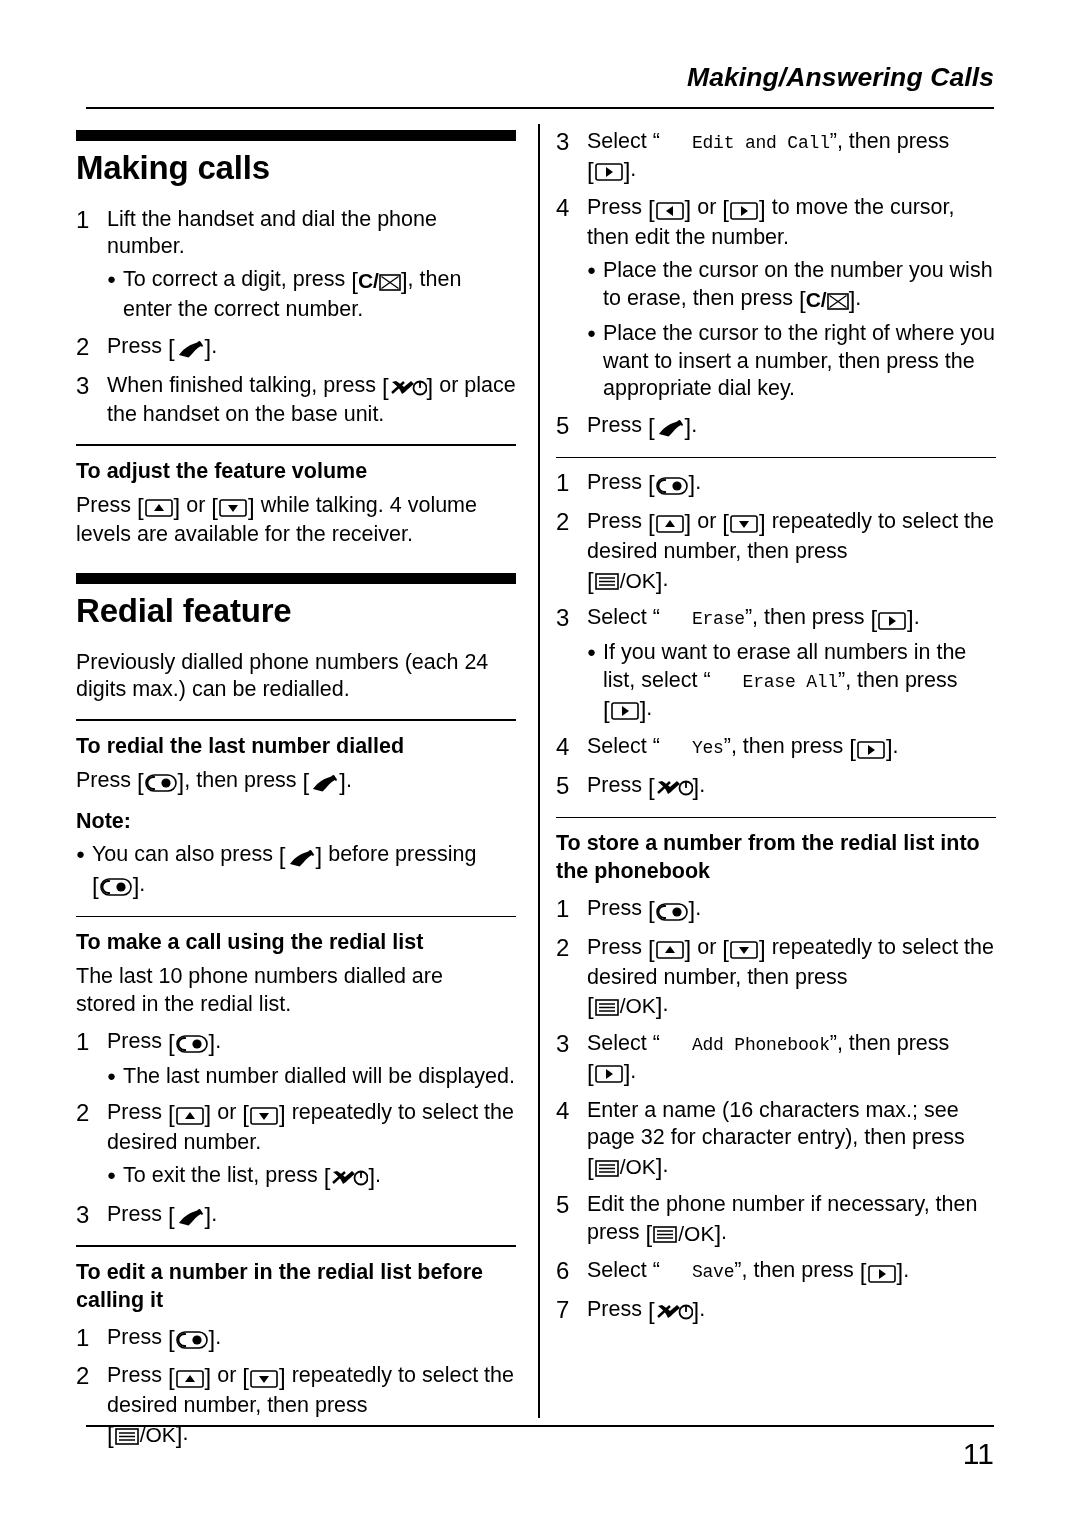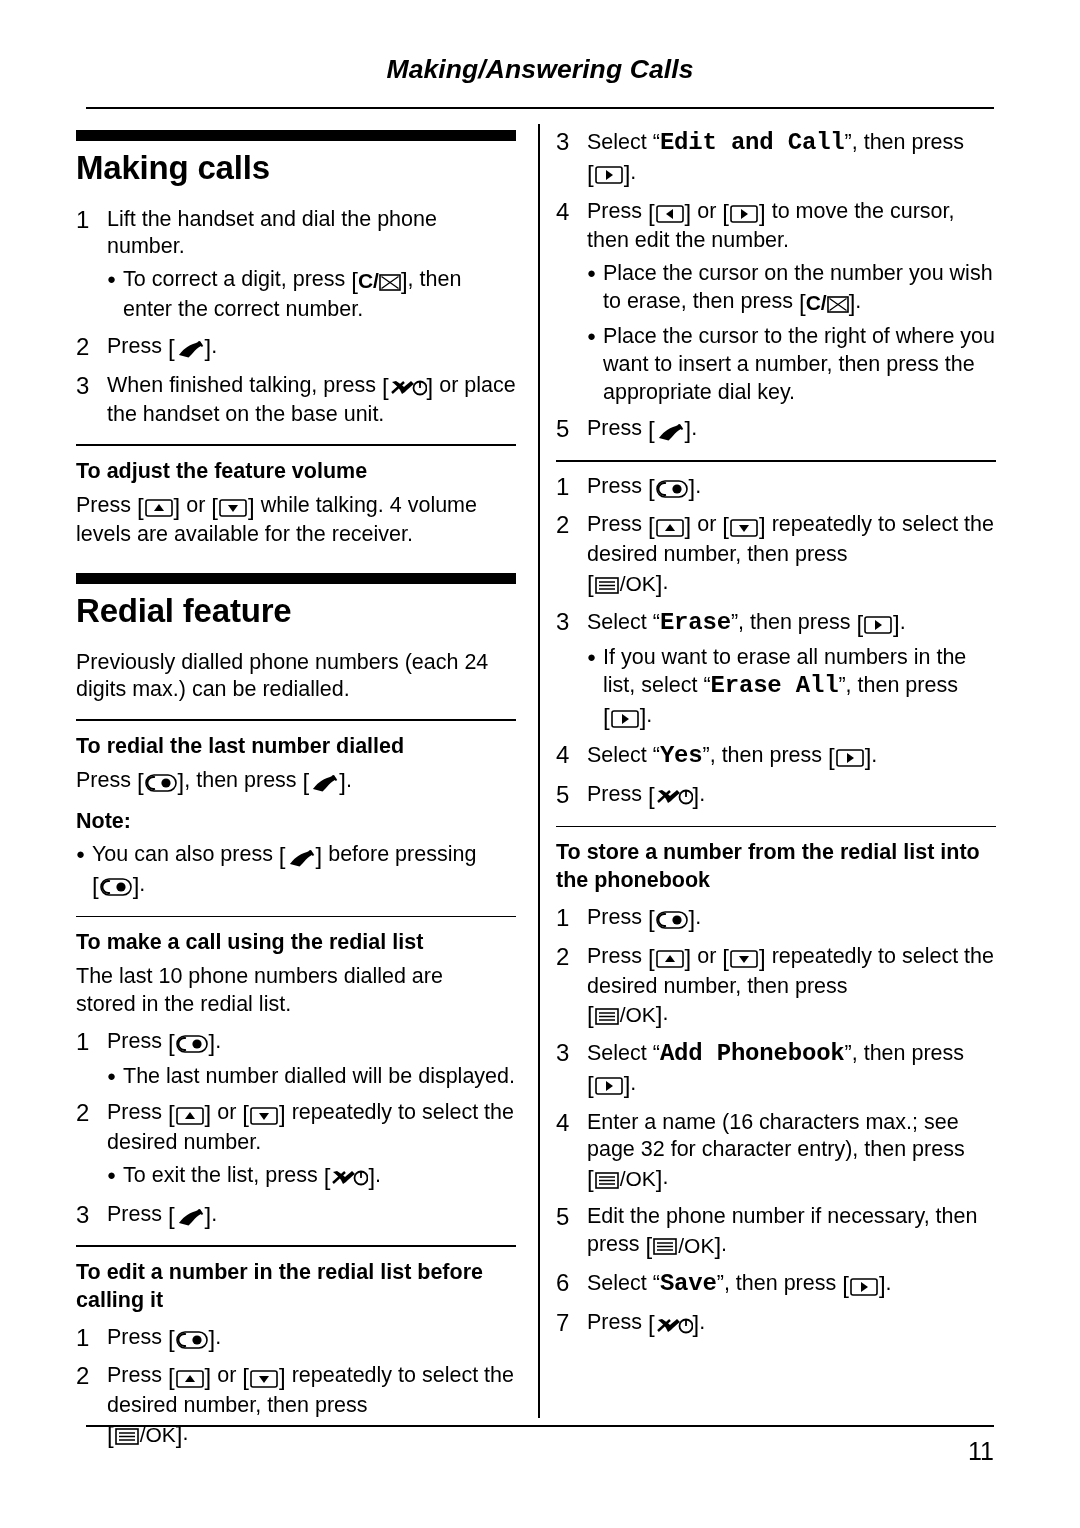--- a/index.html
+++ b/index.html
@@ -19,23 +19,23 @@
     position: absolute;
     left: 0; top: 0;
     width: 1080px;
     height: 1528px;
   }
 
   
   .header {
     position: absolute;
     left: 86px;
-    top: 54px;
+    top: 62px;
     width: 908px;
-    text-align: center;
+    text-align: right;
   }
   .header-title {
     font-size: 26.5px;
     font-style: italic;
     font-weight: bold;
     letter-spacing: 0.1px;
   }
   .header-rule {
     position: absolute;
     left: 86px;
@@ -72,21 +72,21 @@
     width: 908px;
     height: 2px;
     background: #000;
   }
   .footer {
     position: absolute;
     left: 86px;
     top: 1437px;
     width: 908px;
     text-align: right;
-    font-size: 25px;
+    font-size: 30px;
   }
 
   
   .sectionbar {
     height: 11px;
     background: #000;
     margin: 6px 0 6px 0;
   }
   h1.section-title {
     font-size: 33px;
@@ -136,23 +136,24 @@
     width: 16px;
     font-size: 15px;
     line-height: 1.75;
   }
   .bullet .btxt { flex: 1 1 auto; }
   .bullet.indent { margin-left: 31px; }
 
   
   .mono {
     font-family: "Liberation Mono", "DejaVu Sans Mono", monospace;
-    font-weight: bold;
-    font-size: 24px;
+    font-weight: normal;
+    font-size: 18px;
     letter-spacing: -0.2px;
+    margin-left: 32px;
   }
 
   
   .key {
     display: inline-block;
     white-space: nowrap;
     vertical-align: -2px;
     position: relative;
   }
   .key .brk {

